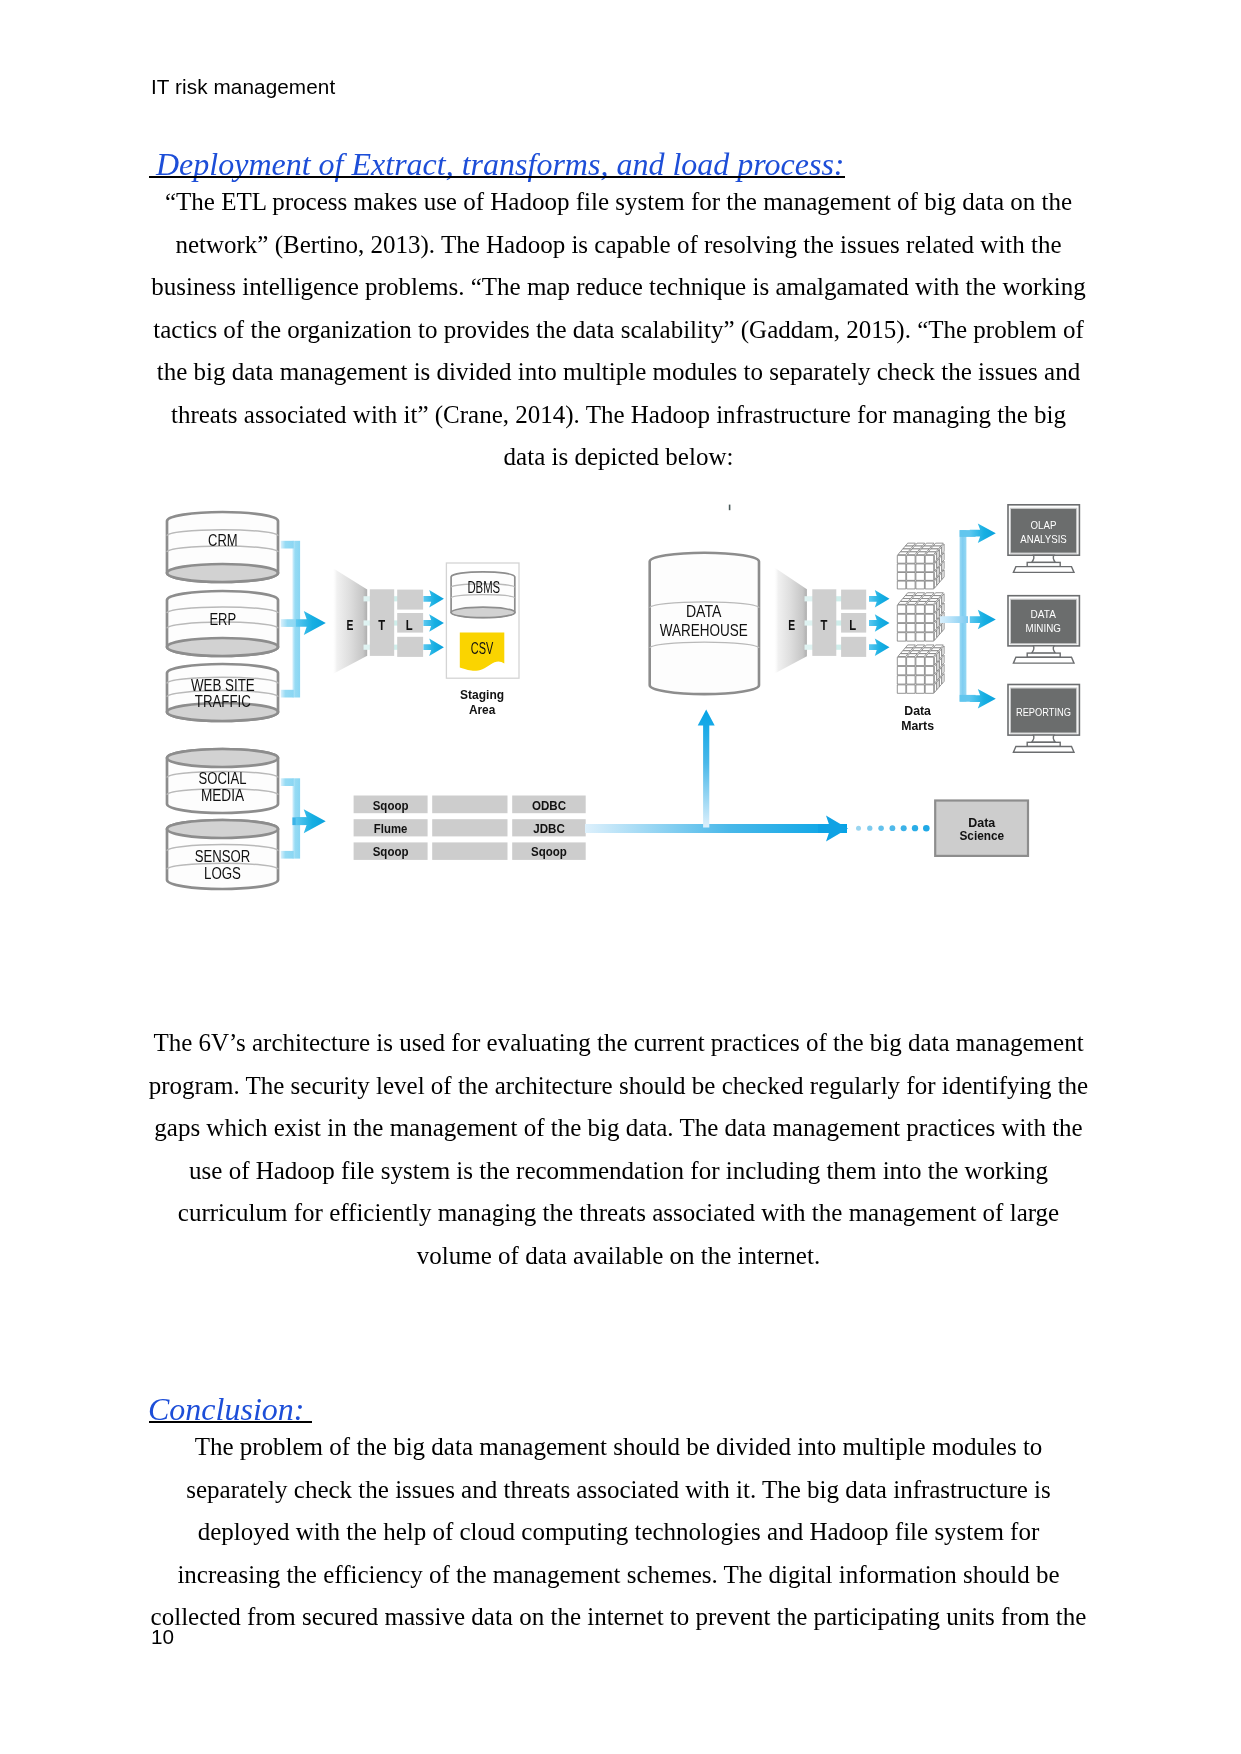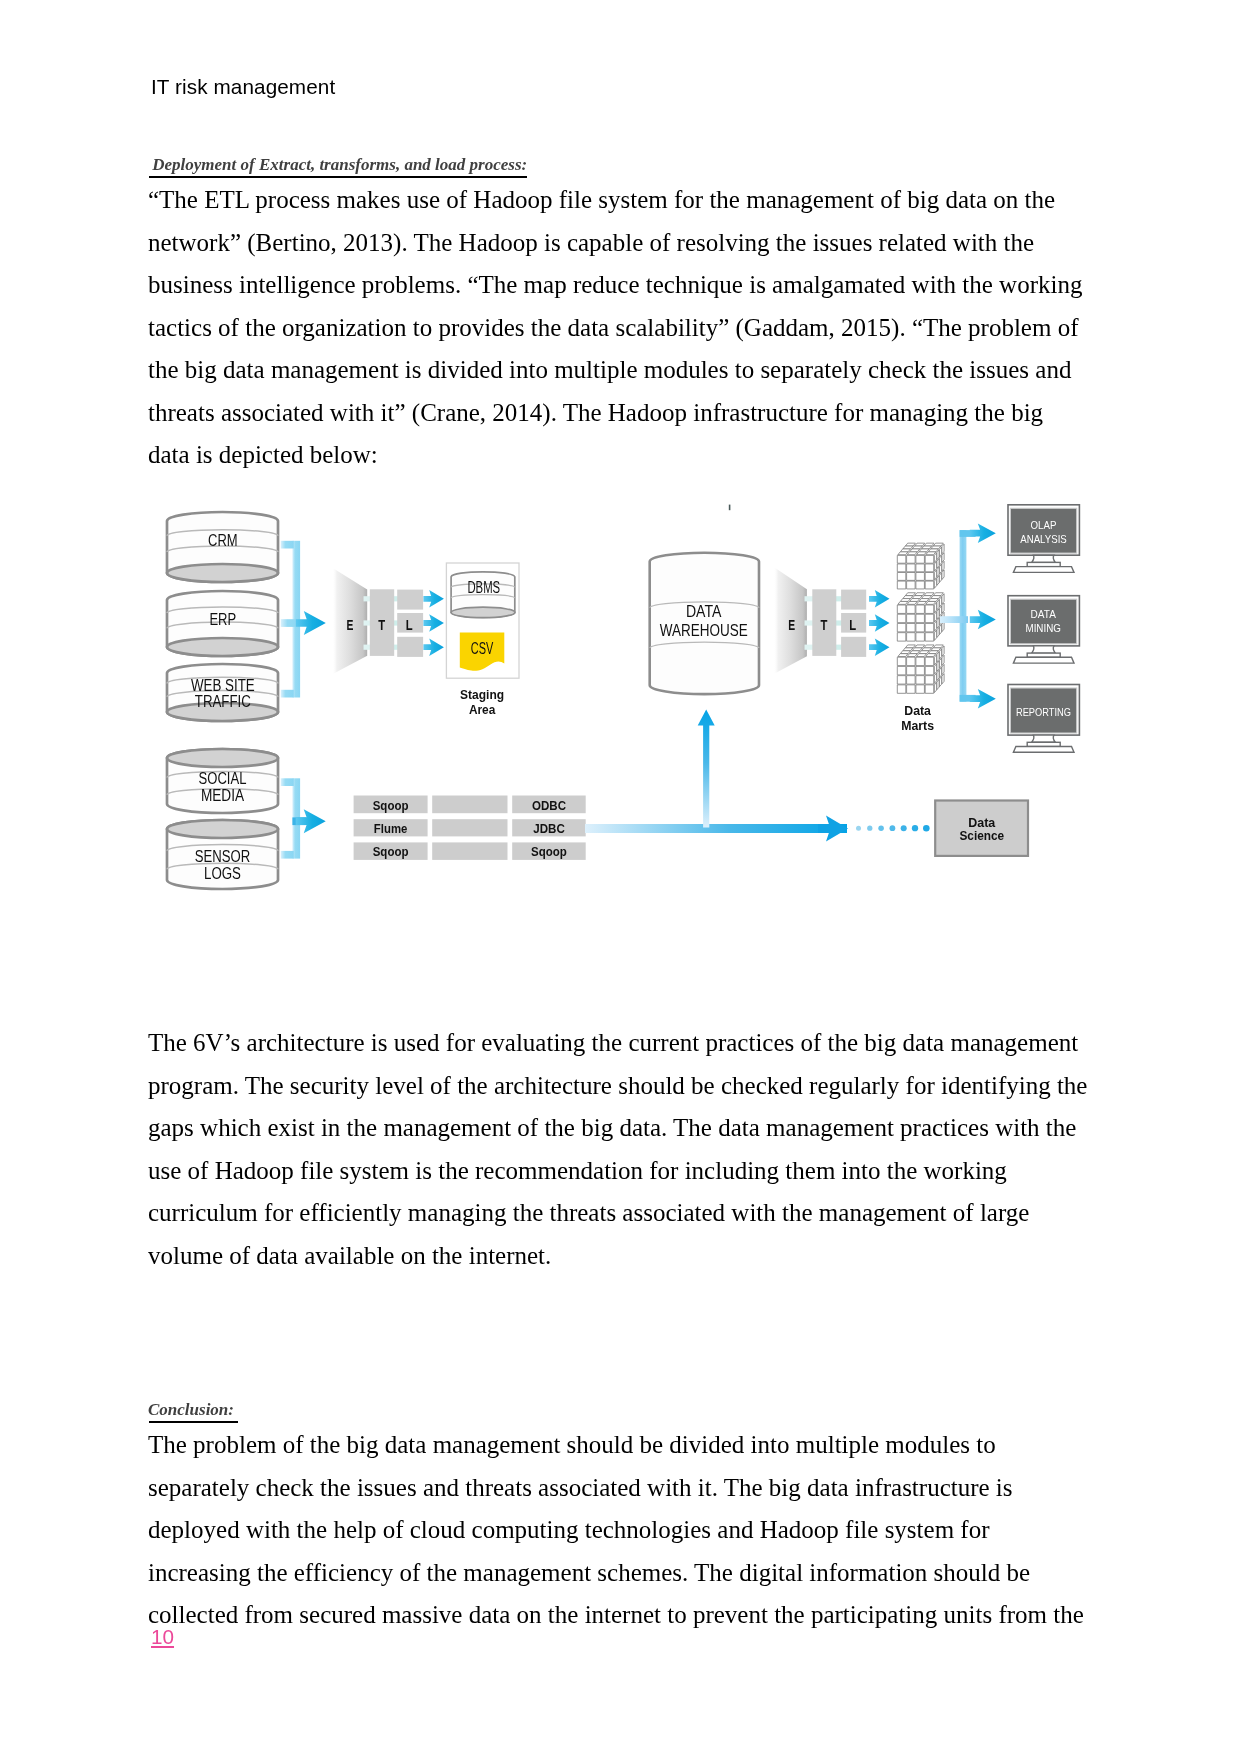--- a/index.html
+++ b/index.html
@@ -1,23 +1,23 @@
 <!DOCTYPE html>
 <html><head>
 <meta charset="utf-8">
 <style>
   html,body{margin:0;padding:0;}
   body{width:1241px;height:1754px;background:#ffffff;font-family:"Liberation Serif",serif;position:relative;overflow:hidden;}
   .page{position:absolute;left:0;top:0;width:1241px;height:1754px;}
   .hdr{position:absolute;left:151px;top:75px;font-family:"Liberation Sans",sans-serif;font-size:20.7px;color:#000;letter-spacing:0.1px;}
-  .pagenum{position:absolute;left:151px;top:1625px;font-family:"Liberation Sans",sans-serif;font-size:20.7px;color:#ec4899;text-decoration:underline;}
+  .pagenum{position:absolute;left:151px;top:1625px;font-family:"Liberation Sans",sans-serif;font-size:20.7px;color:#000000;}
   .sec{position:absolute;left:148px;width:941px;}
-  .h2{font-family:"Liberation Serif",serif;font-weight:bold;font-style:italic;font-size:17px;line-height:25px;color:#404040;display:inline-block;position:relative;white-space:pre;}
+  .h2{font-family:"Liberation Serif",serif;font-weight:normal;font-style:italic;font-size:32px;line-height:25px;color:#1d4ed8;display:inline-block;position:relative;white-space:pre;}
   .h2::after{content:"";position:absolute;left:1px;right:0;bottom:-1px;height:2px;background:#000;}
-  .para{font-family:"Liberation Serif",serif;font-size:25px;line-height:42.5px;color:#000;text-align:left;margin:2px 0 0 0;}
+  .para{font-family:"Liberation Serif",serif;font-size:25px;line-height:42.5px;color:#000;text-align:center;margin:2px 0 0 0;}
   #diagram{position:absolute;left:0;top:0;}
 </style>
 </head>
 <body>
 
 <div class="page">
 
   <div class="hdr">IT risk management</div>
 
   <div class="sec" style="top:152px;">

